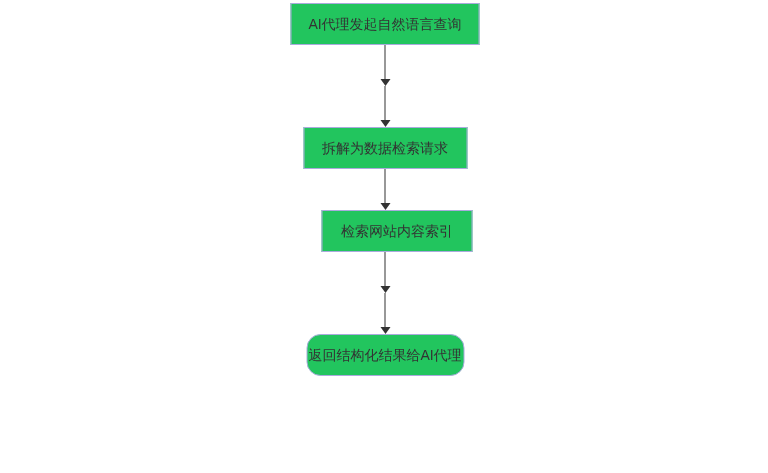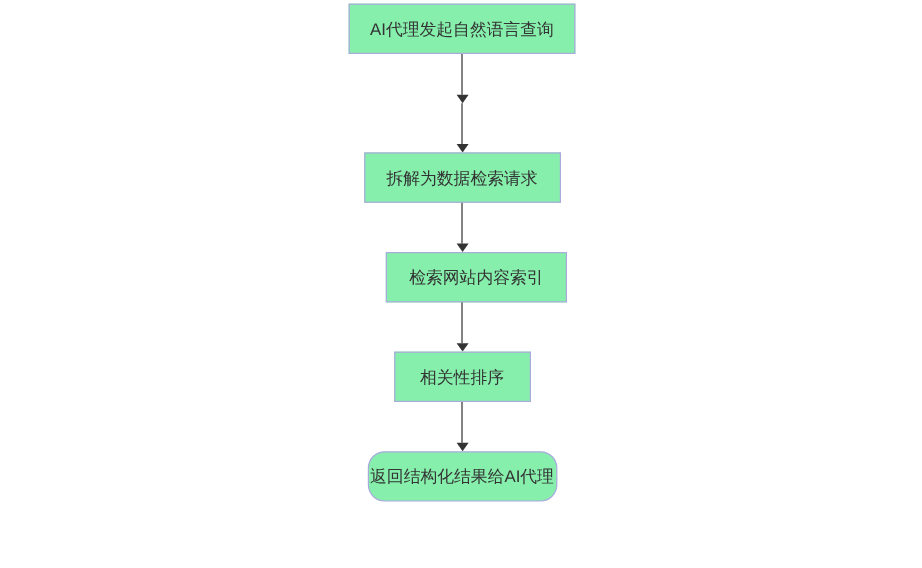--- a/index.html
+++ b/index.html
@@ -20,21 +20,21 @@
     left: 385px;
     top: 3px;
     transform: translateX(-50%);
     display: flex;
     flex-direction: column;
     align-items: center;
   }
   .node {
     box-sizing: border-box;
     height: 42px;
-    background: #86efac;
+    background: #22c55e;
     border: 1px solid #AAAADD;
     display: flex;
     align-items: center;
     justify-content: center;
     flex: none;
   }
   .node-label {
     font-size: 14px;
     color: #333333;
     white-space: nowrap;
@@ -100,23 +100,20 @@
 
     <div class="node node-3">
       <span class="node-label">检索网站内容索引</span>
     </div>
 
     <div class="arrow">
       <div class="arrow-line"></div>
       <div class="arrow-head"></div>
     </div>
 
-    <div class="node node-4">
-      <span class="node-label">相关性排序</span>
-    </div>
 
     <div class="arrow">
       <div class="arrow-line"></div>
       <div class="arrow-head"></div>
     </div>
 
     <div class="node node-5">
       <span class="node-label">返回结构化结果给AI代理</span>
     </div>
 

